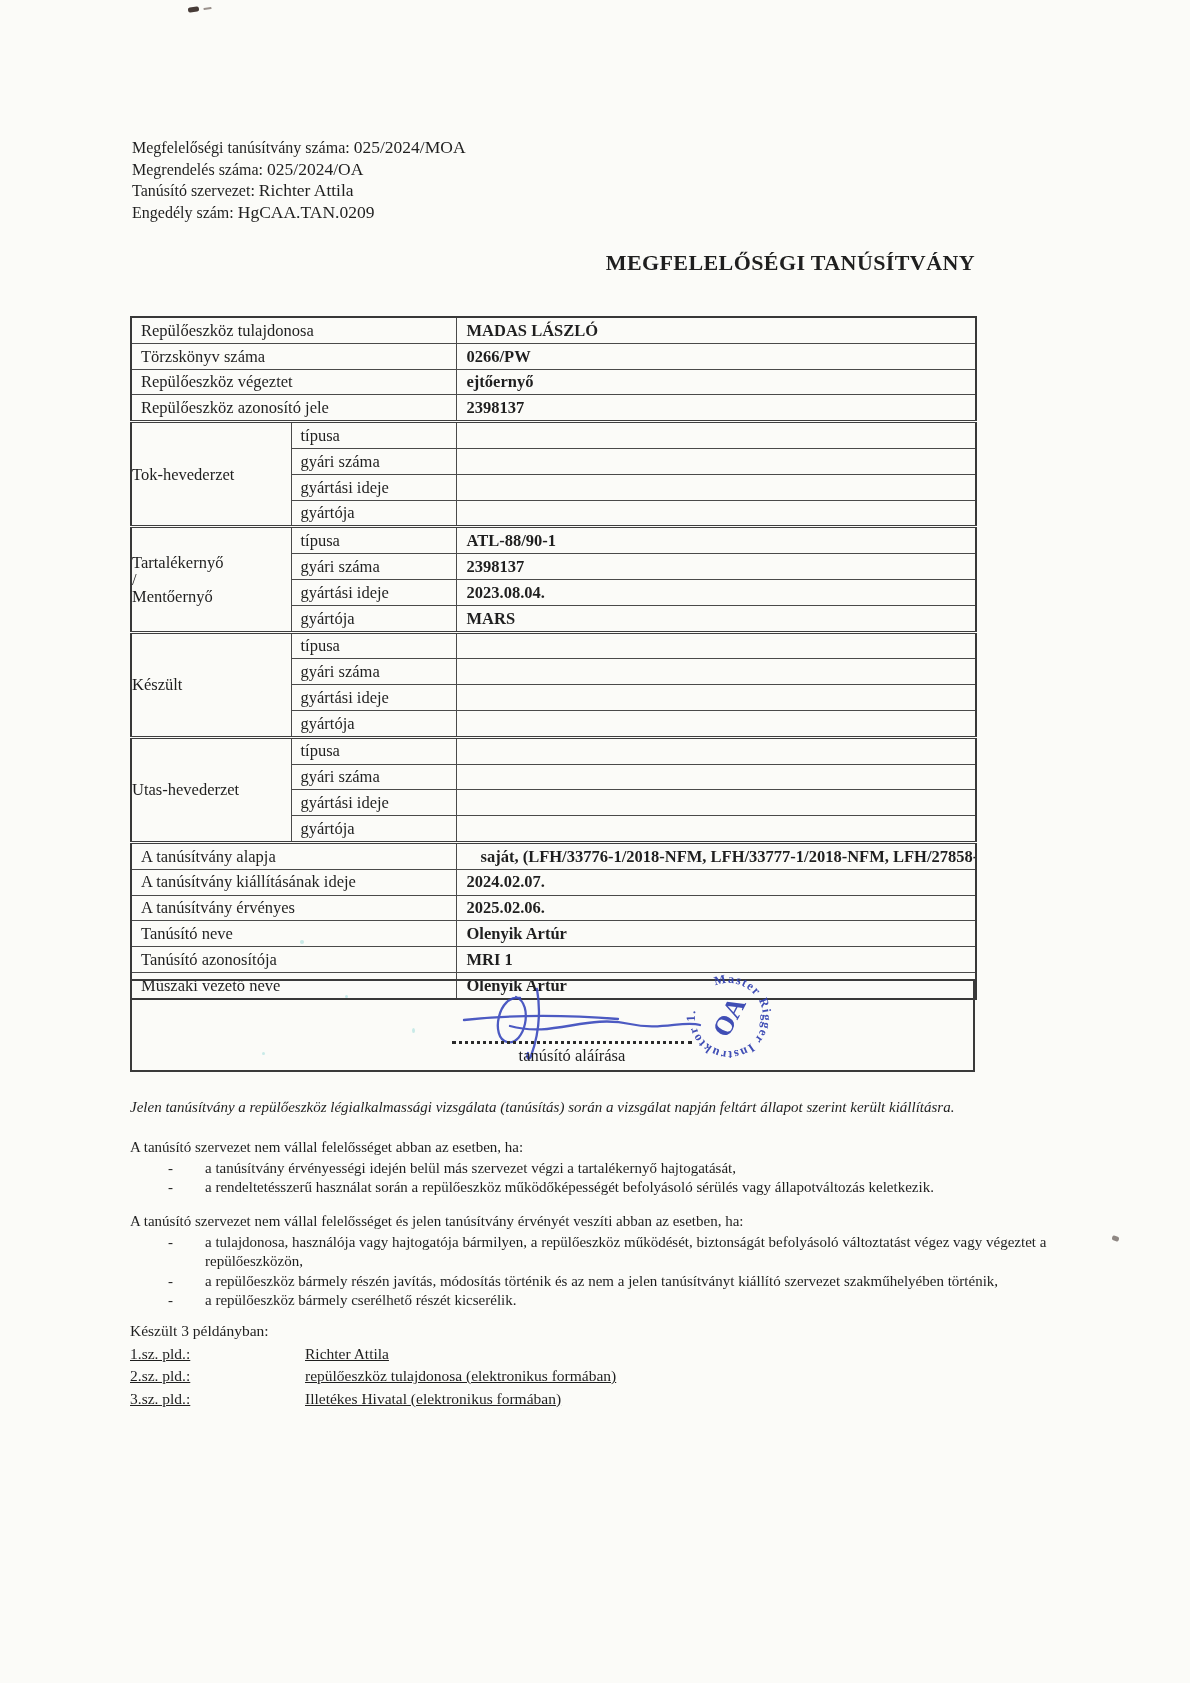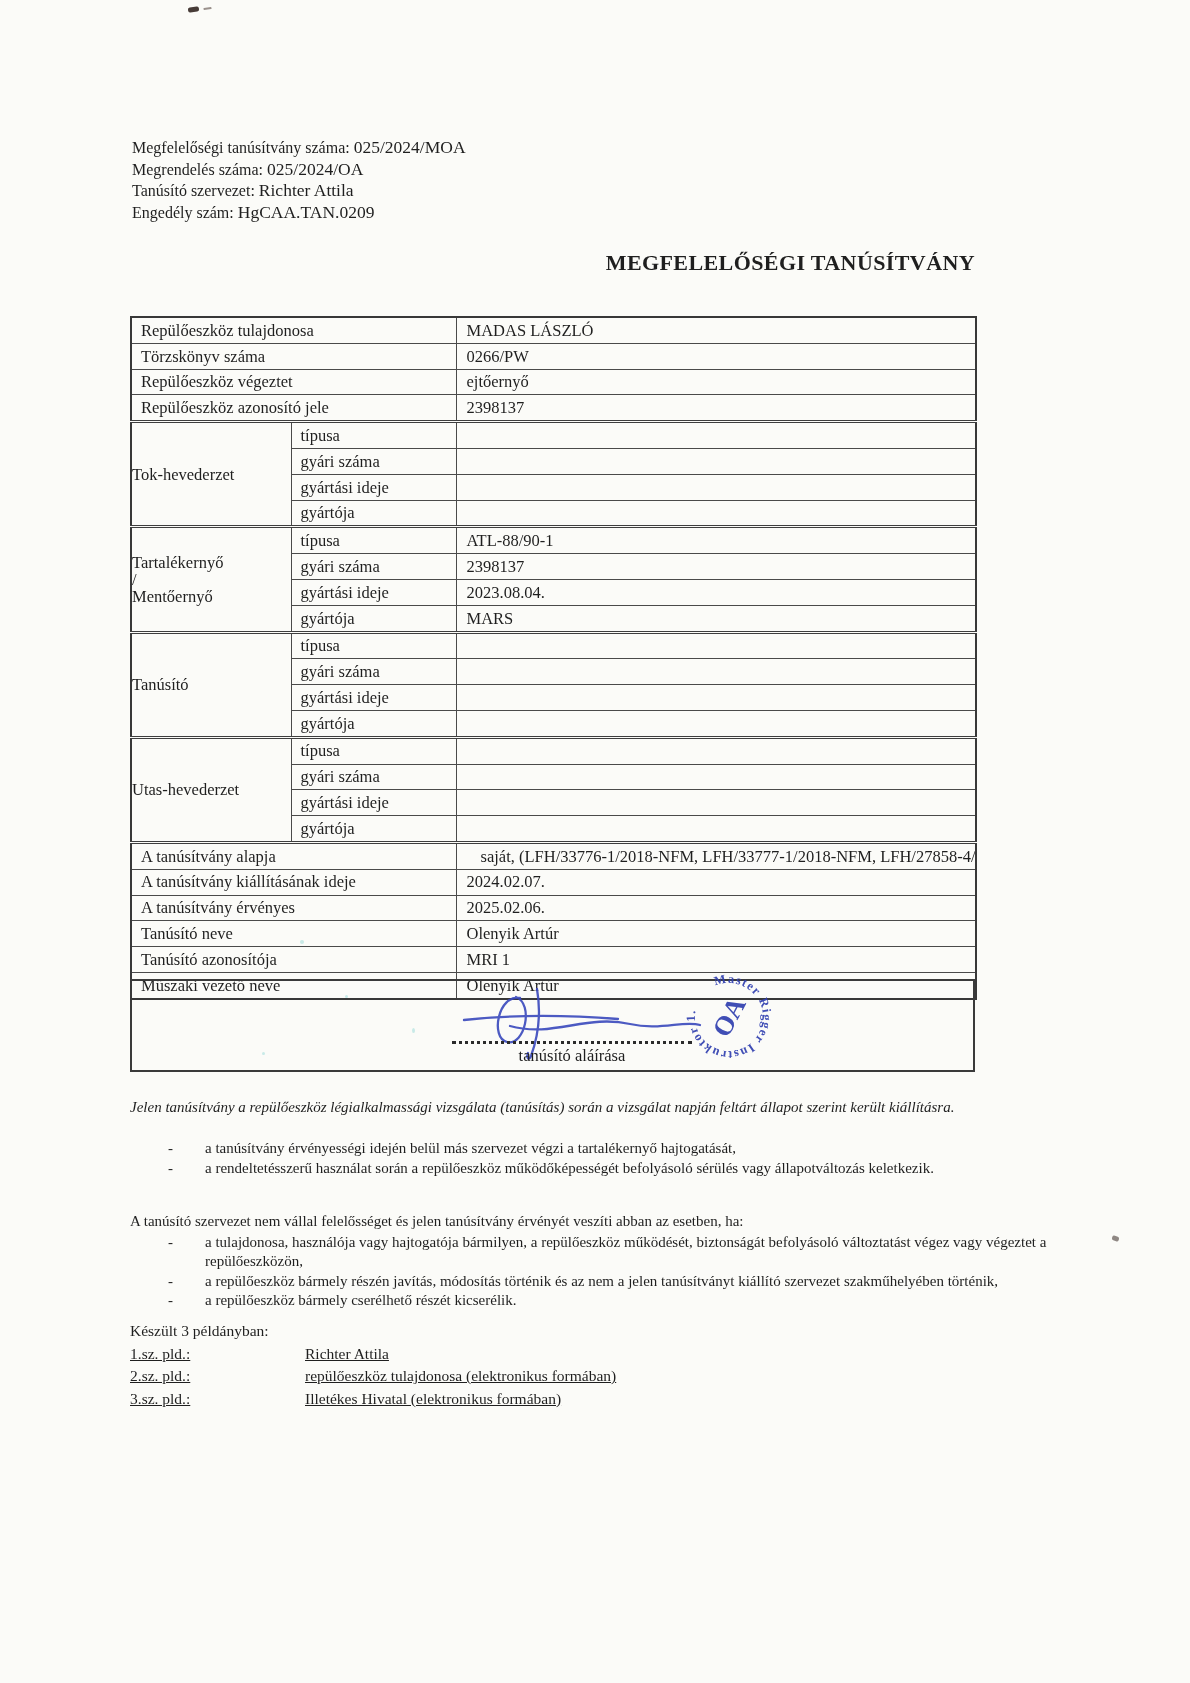--- a/index.html
+++ b/index.html
@@ -17,21 +17,21 @@
 
   
   #cert-table{left:130px;top:288px;width:845px;border-collapse:collapse;table-layout:fixed;margin-top:28px;}
   #cert-table td{border:1px solid #4a4a4a;height:24.8px;padding:0;vertical-align:middle;
                  font-size:16.5px;line-height:1.05;overflow:hidden;white-space:nowrap;}
   #cert-table{border:2px solid #383838;}
   #cert-table tbody.sec{border-top:3px double #3e3e3e;}
   td.lbl{padding-left:9px !important;}
   td.attr{padding-left:9px !important;}
   td.grp{text-align:left;font-size:16.5px;}
-  td.val{padding-left:10px !important;font-size:17px;}
+  td.val{padding-left:10px !important;font-size:17px;font-weight:bold;}
   td.val.small{font-size:12.6px;padding-left:24px !important;}
 
   
   #signature-box{left:130px;top:979px;width:841px;height:89px;border:2px solid #3a3a3a;}
   #signature-dotted-line{left:452px;top:1019px;width:240px;height:22px;
        border-bottom:3px dotted #2b2b2b;}
   #signature-caption{left:452px;top:1046px;width:240px;text-align:center;font-size:16.5px;}
   #signature-ink{left:448px;top:984px;width:262px;height:78px;}
   #stamp{left:672px;top:960px;width:114px;height:114px;transform:rotate(-24deg);opacity:.92;}
 
@@ -137,21 +137,21 @@
         <td class="val">2023.08.04.</td>
       </tr>
       <tr>
         <td class="attr">gyártója</td>
         <td class="val">MARS</td>
       </tr>
     </tbody>
     <tbody class="sec">
       <tr>
         <td class="grp" rowspan="4">
-          <div>Tanúsító</div>
+          <div>Készült</div>
         </td>
         <td class="attr">típusa</td>
         <td class="val"></td>
       </tr>
       <tr>
         <td class="attr">gyári száma</td>
         <td class="val"></td>
       </tr>
       <tr>
         <td class="attr">gyártási ideje</td>
@@ -229,20 +229,21 @@
   </defs>
   <text font-family="Liberation Serif, serif" font-size="12.5" font-weight="bold" fill="#3140b0" letter-spacing="1.2">
     <textPath id="stamp-ring-textpath" href="#ringpath" startOffset="0">Master Rigger Instruktor 1.</textPath>
   </text>
   <text id="stamp-center-text" x="57" y="66" text-anchor="middle" font-family="Liberation Serif, serif" font-size="27" font-weight="bold" fill="#3140b0" transform="rotate(-38 57 57)">OA</text>
 </svg>
 
 <div id="disclaimer-paragraph" class="abs para">Jelen tanúsítvány a repülőeszköz légialkalmassági vizsgálata (tanúsítás) során a vizsgálat napján feltárt állapot szerint került kiállításra.</div>
 
 <div id="liability-1" class="abs para">
+  <div>A tanúsító szervezet nem vállal felelősséget abban az esetben, ha:</div>
   <ul class="bullets" id="bullets-1">
       <li><span class="dash">-</span><span>a tanúsítvány érvényességi idején belül más szervezet végzi a tartalékernyő hajtogatását,</span></li>
       <li><span class="dash">-</span><span>a rendeltetésszerű használat során a repülőeszköz működőképességét befolyásoló sérülés vagy állapotváltozás keletkezik.</span></li>
     </ul>
 </div>
 
 <div id="liability-2" class="abs para">
   <div>A tanúsító szervezet nem vállal felelősséget és jelen tanúsítvány érvényét veszíti abban az esetben, ha:</div>
   <ul class="bullets" id="bullets-2">
       <li><span class="dash">-</span><span>a tulajdonosa, használója vagy hajtogatója bármilyen, a repülőeszköz működését, biztonságát befolyásoló változtatást végez vagy végeztet a repülőeszközön,</span></li>

